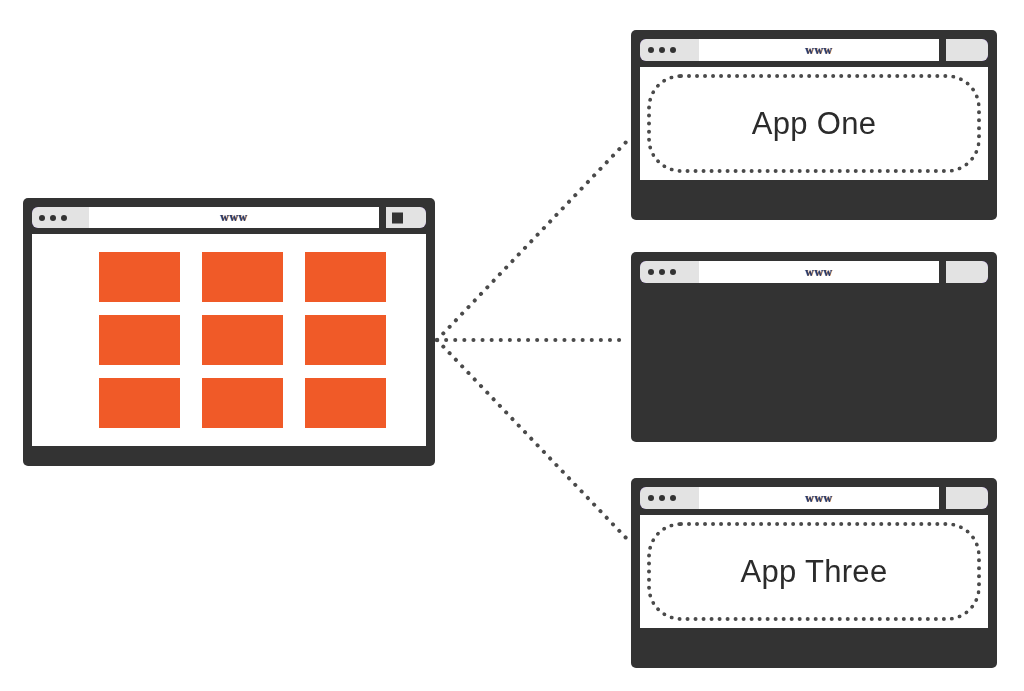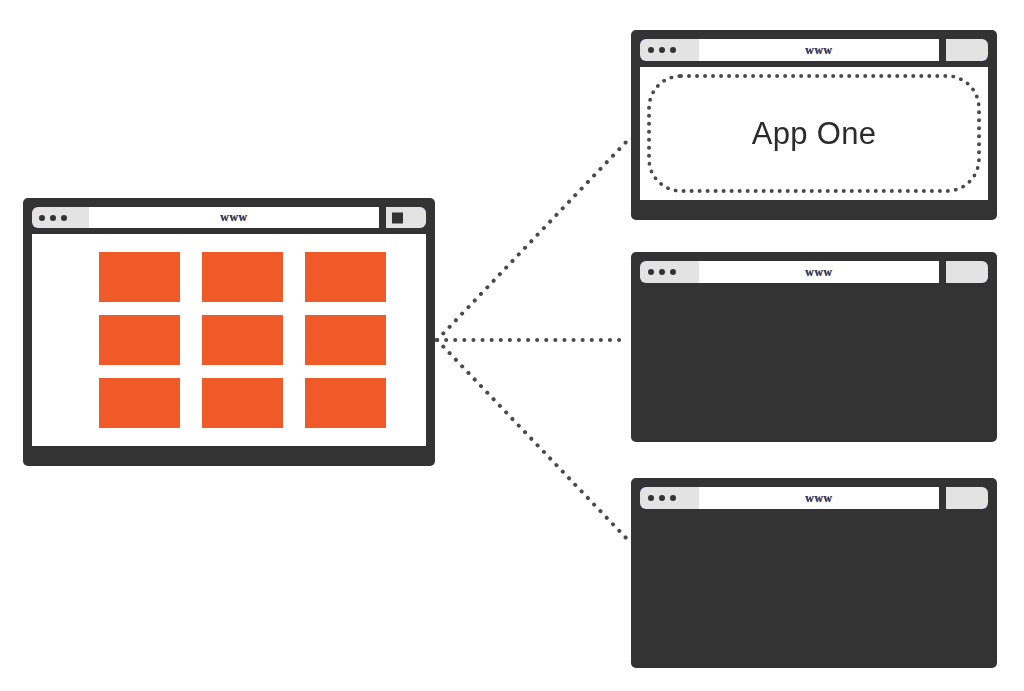--- a/index.html
+++ b/index.html
@@ -133,21 +133,21 @@
   .app-window {
     left: 631px;
     width: 366px;
     height: 190px;
   }
   #app-window-1 { top: 30px; }
   #app-window-2 { top: 252px; }
   #app-window-3 { top: 478px; }
 
   .app-window .win-content {
-    height: 133px;
+    height: 113px;
     display: flex;
     align-items: center;
     justify-content: center;
     padding: 7px;
   }
   .dotted-box {
     box-sizing: border-box;
     width: 100%;
     height: 100%;
     border: 4px dotted #4a4a4a;
@@ -262,15 +262,20 @@
         <span class="tb-dot"></span>
         <span class="tb-dot"></span>
       </div>
       <div class="tb-tabpad"></div>
       <div class="tb-address">
         <span class="tb-www">www</span>
       </div>
       <div class="tb-sep"></div>
       <div class="tb-right"></div>
     </div>
+    <div class="win-content">
+      <div class="dotted-box">
+        <span class="app-label">App Three</span>
+      </div>
+    </div>
   </div>
 
 </div>
 
 </body></html>

